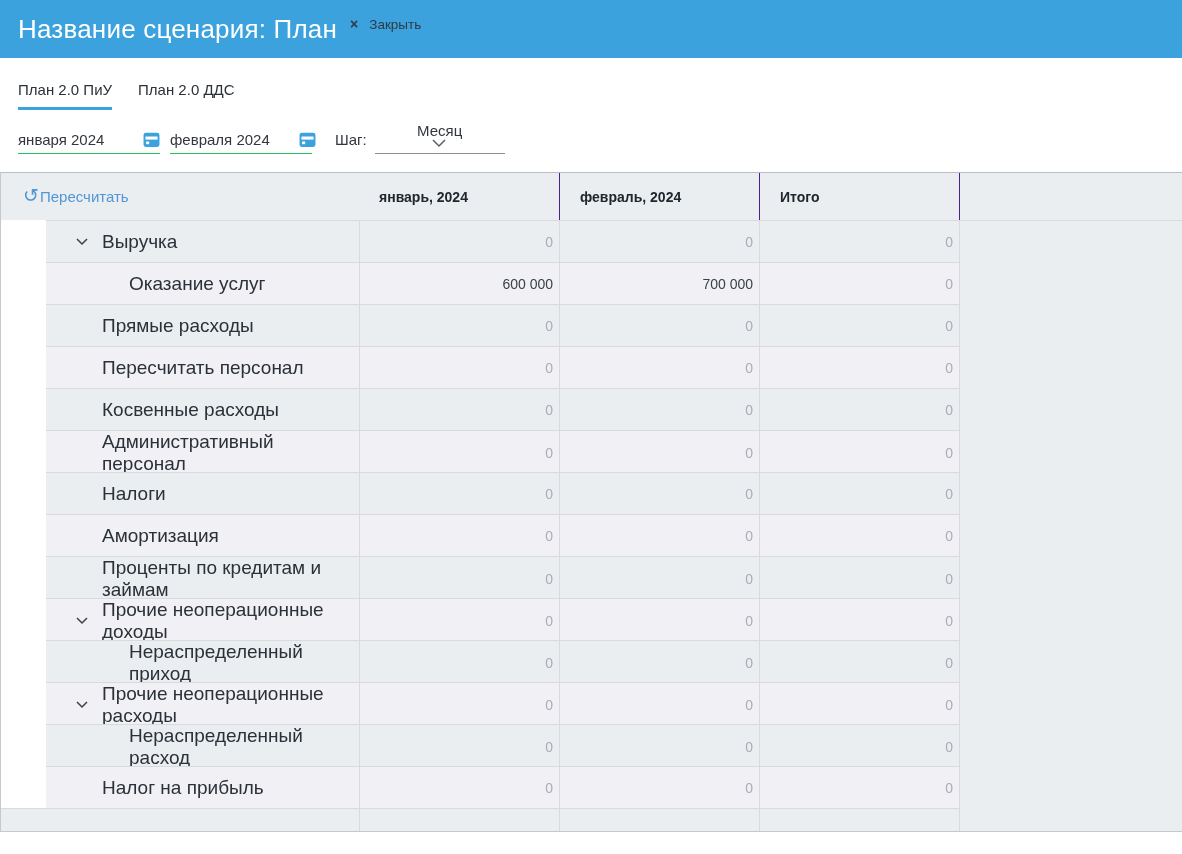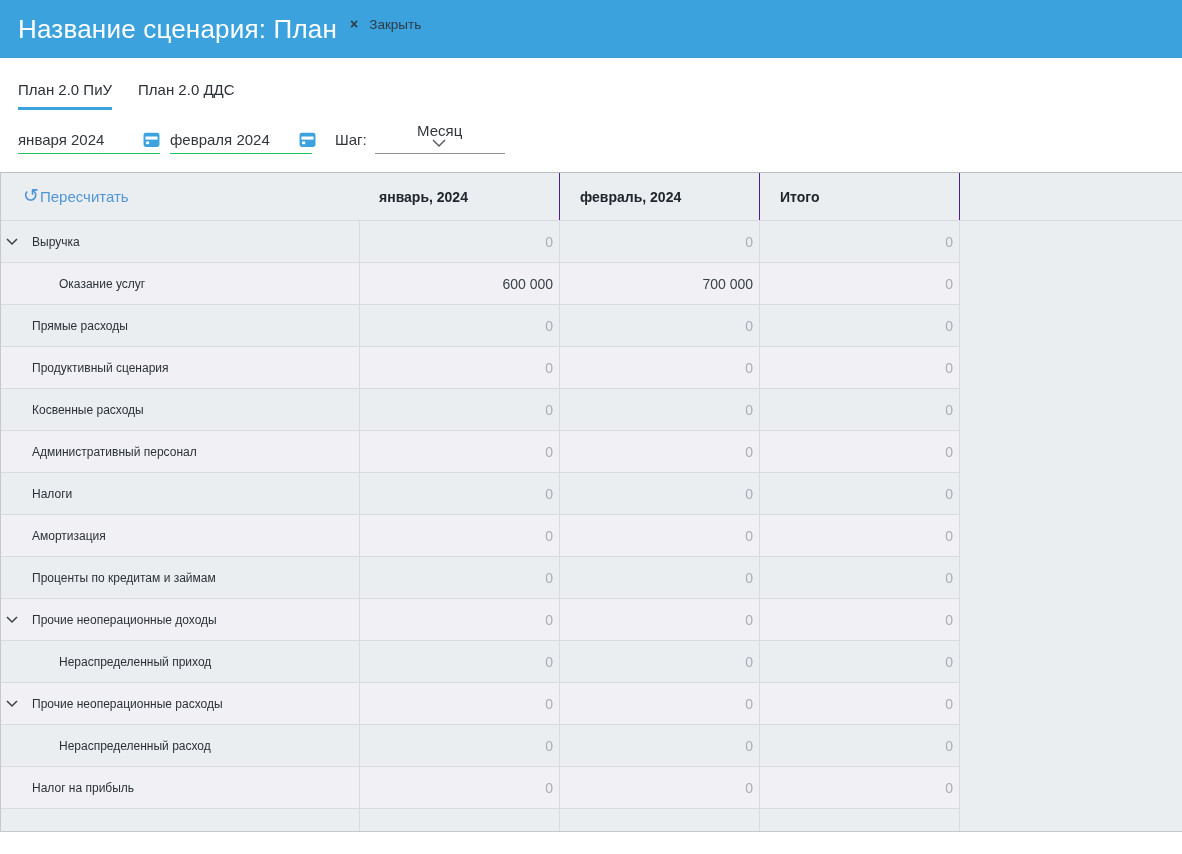--- a/index.html
+++ b/index.html
@@ -66,21 +66,21 @@
     display:flex; align-items:center; background:none; border:none;
     color:#4F96D6; font-size:15px; padding-left:22px; cursor:pointer;
     font-family:"Liberation Sans", sans-serif;
   }
   .recalc .ricon { font-size:19px; line-height:1; margin-right:1px; transform:translateY(-1px); }
 
   .data-row { height:42px; }
   .data-row .cell { border-top:1px solid #D9DADE; display:flex; align-items:center; }
   .data-row:nth-child(odd)  .cell { background:#EBEEF1; }
   .data-row:nth-child(even) .cell { background:#F1F1F5; }
-  .label-cell { padding-left:4px; font-size:12px; color:#2B3138; }
+  .label-cell { padding-left:29px; font-size:19px; color:#2B3138;margin-left:45px; }
   .chev {
     width:13px; height:13px; margin-right:14px; flex:none;
     display:flex; align-items:center; justify-content:center; cursor:pointer;
   }
   .no-chev .chev { visibility:hidden; cursor:default; }
   .lvl1 .chev { visibility:hidden; margin-left:27px; cursor:default; }
   .num-cell {
     border-left:1px solid #D9DADE; justify-content:flex-end;
     padding-right:6px; font-size:14px; color:#3A4049; cursor:cell;
   }
@@ -191,21 +191,21 @@
     <div class="cell filler-cell"></div>
   </div>
 
   <div class="trow data-row no-chev">
     <div class="cell label-cell">
       <span class="chev">
         <svg width="12" height="8" viewBox="0 0 12 8">
           <polyline points="1,1 6,6 11,1" fill="none" stroke="#3A4149" stroke-width="1.5"></polyline>
         </svg>
       </span>
-      <span class="row-label">Продуктивный сценария</span>
+      <span class="row-label">Пересчитать персонал</span>
     </div>
     <div class="cell num-cell v0 muted">0</div>
     <div class="cell num-cell v1 muted">0</div>
     <div class="cell num-cell v2 muted">0</div>
     <div class="cell filler-cell"></div>
   </div>
 
   <div class="trow data-row no-chev">
     <div class="cell label-cell">
       <span class="chev">

